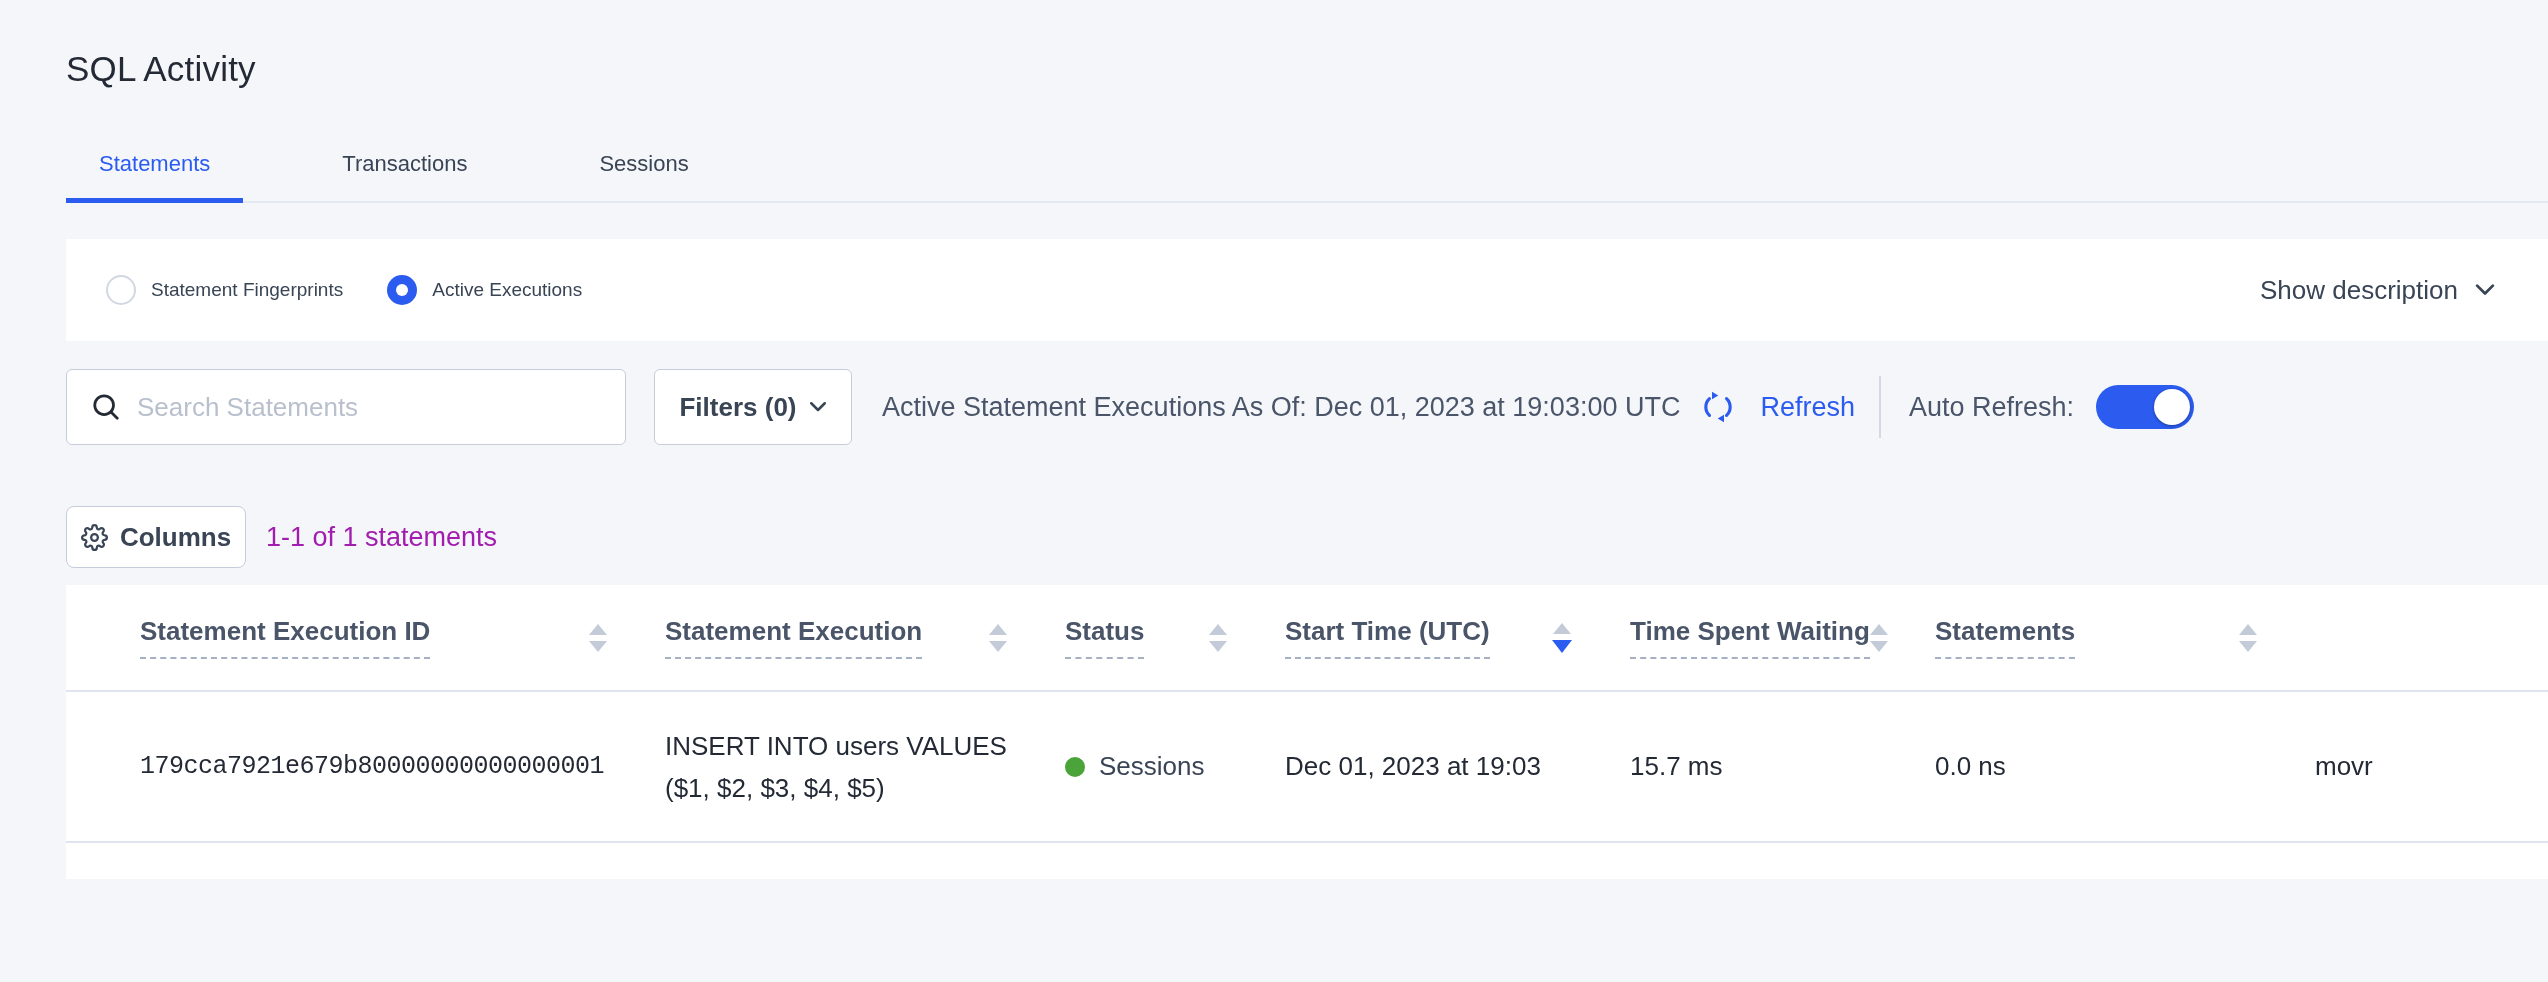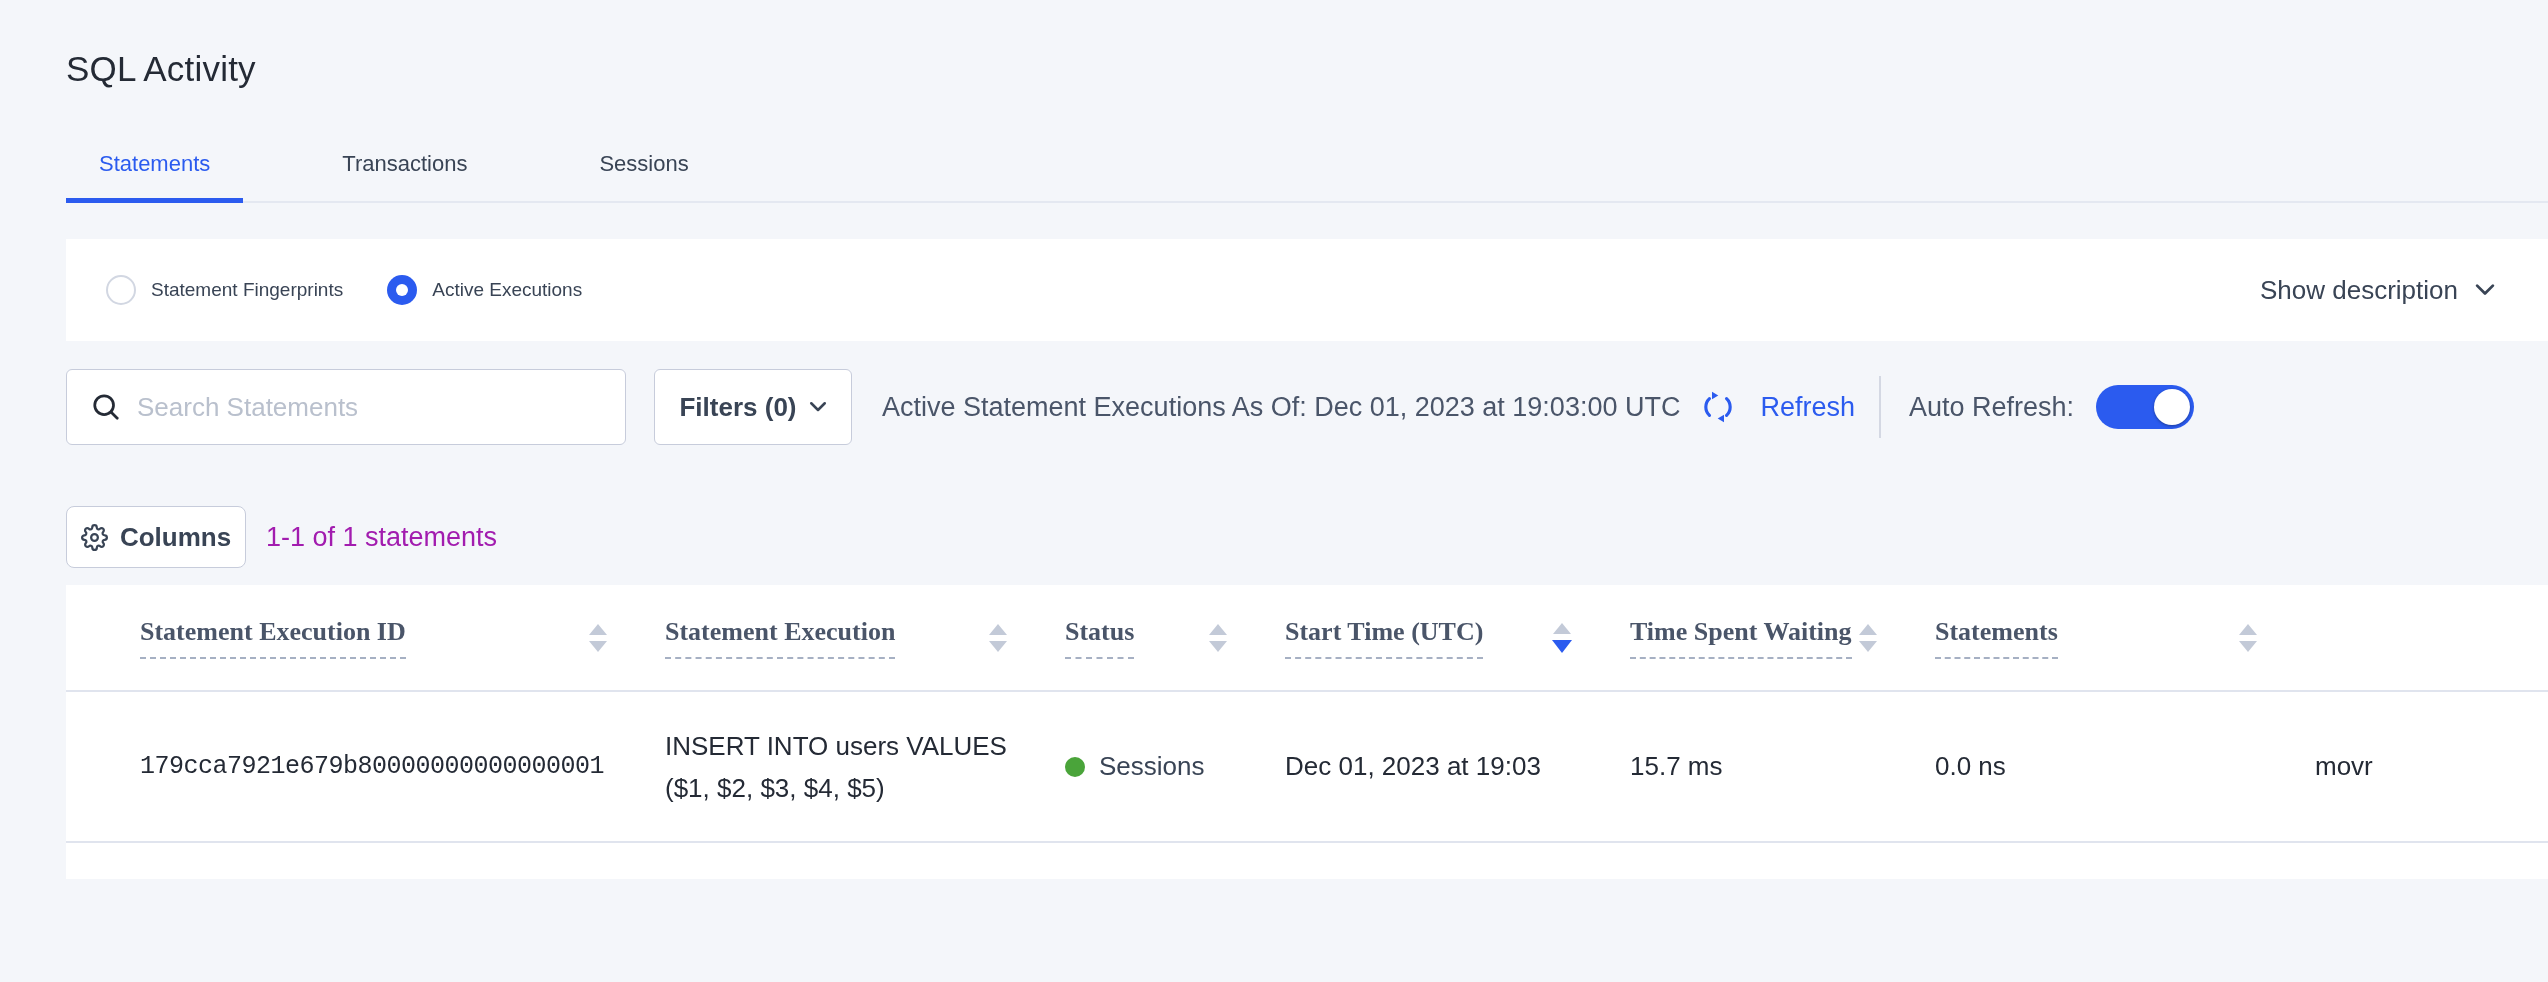--- a/index.html
+++ b/index.html
@@ -136,21 +136,20 @@
   }
   .thead, .trow {
     display: grid;
     grid-template-columns: 525px 400px 220px 345px 305px 380px 1fr;
     padding-left: 74px;
     align-items: center;
   }
   .thead {
     height: 107px;
     border-bottom: 2px solid #e0e4ee;
-    font-family: Liberation Serif, serif;
   }
   .th {
     display: flex; align-items: center; justify-content: space-between;
     padding-right: 58px; cursor: pointer;
   }
   .th-label {
     font-size: 26px; font-weight: 700; color: #4a5569;
     padding-bottom: 10px; border-bottom: 2px dashed #a6b0c3;
     white-space: nowrap;
   }

